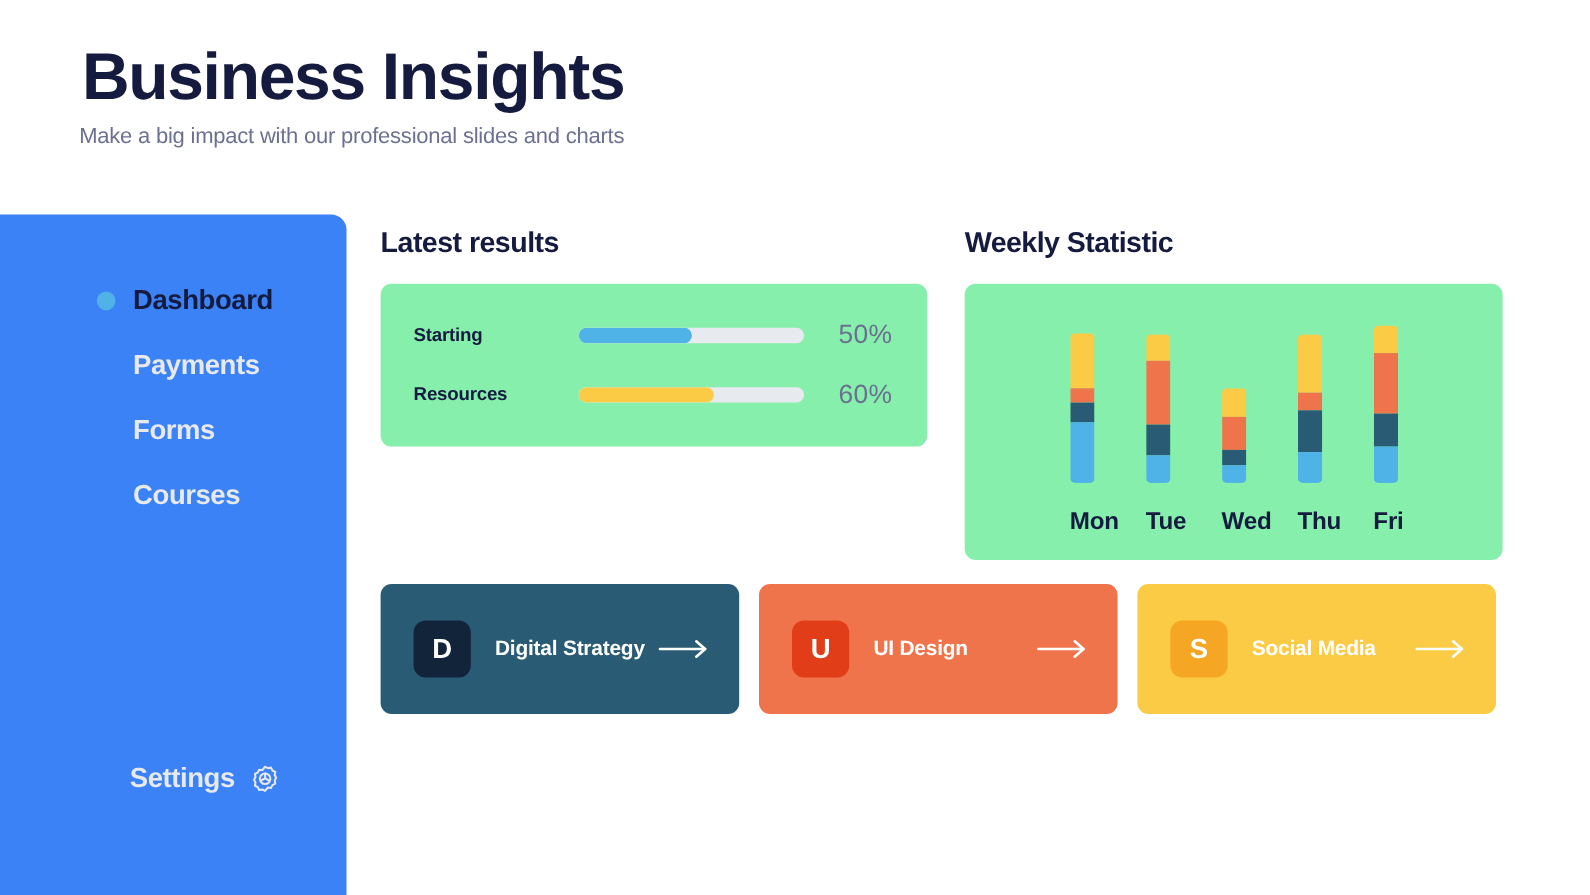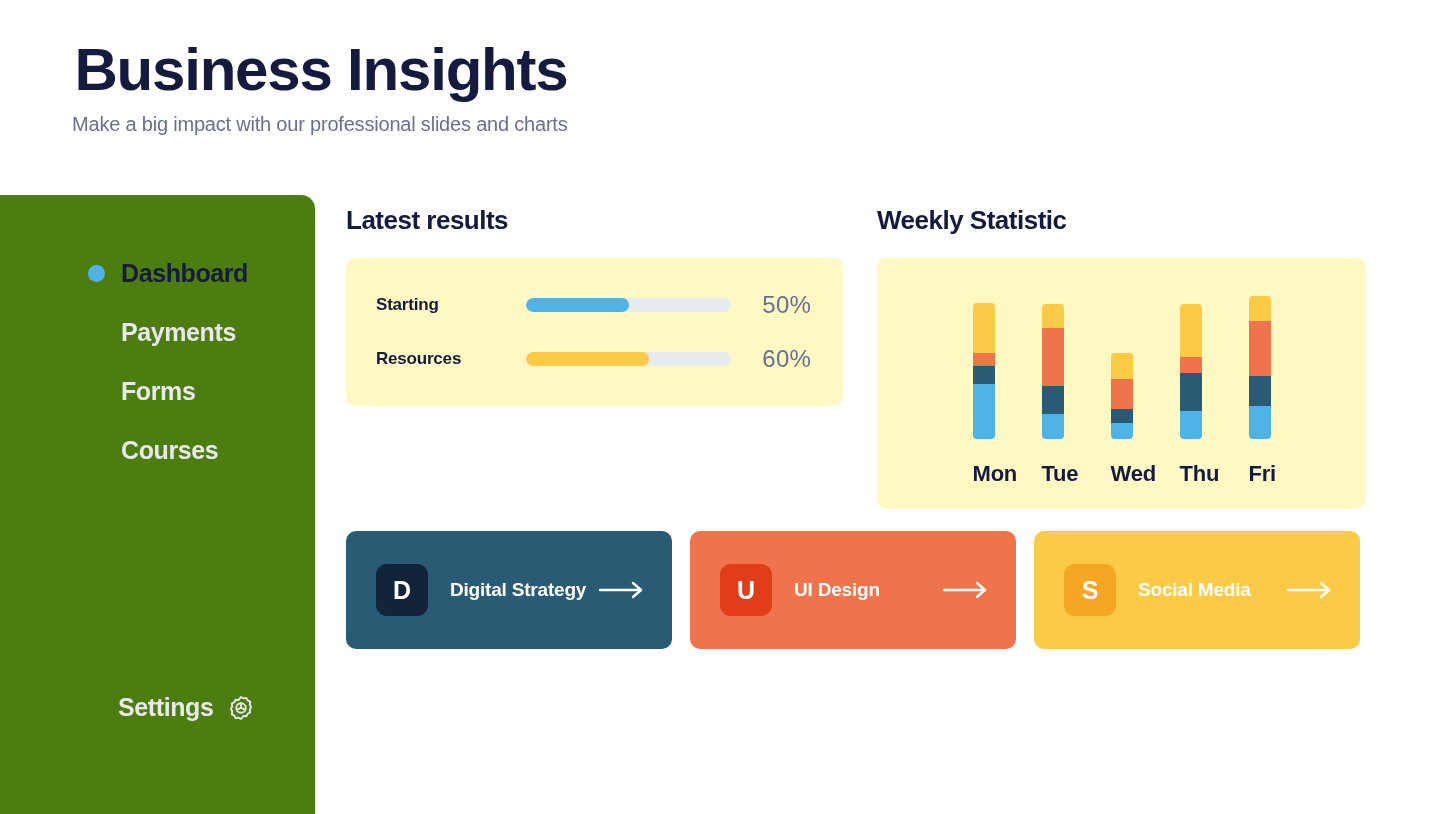--- a/index.html
+++ b/index.html
@@ -18,21 +18,21 @@
     letter-spacing:-1.2px; line-height:1.05;
   }
   .header-sub {
     margin-top: 12px;
     font-size: 20px; font-weight: 400; color:#6b7090; letter-spacing:-0.2px;
   }
 
   
   .sidebar {
     position:absolute; left:0; top:195px; width:315px; height:619px;
-    background:#4d7c0f; border-top-right-radius:14px;text-decoration:underline;
+    background:#3b82f6; border-top-right-radius:14px;text-decoration:underline;
   }
   .nav { position:absolute; left:88px; top:62px; width:220px; }
   .nav-item {
     display:flex; align-items:center; height:32px;
     margin-bottom:27px; cursor:pointer;
   }
   .nav-dot {
     width:17px; height:17px; border-radius:50%;
     background:#4fb3e8; margin-right:16px; flex:none;
   }
@@ -55,21 +55,21 @@
   .main { position:absolute; left:346px; top:205px; width:1020px; }
   .section-title {
     font-size:26px; font-weight:700; color:#151a3f; letter-spacing:-0.5px;
   }
 
   .row-top { display:flex; gap:34px; }
   .col-left { width:497px; }
   .col-right { width:496px; }
 
   .panel {
-    background:#fef9c3; border-radius:10px; margin-top:22px;
+    background:#86efac; border-radius:10px; margin-top:22px;
   }
 
   
   .panel-results { padding:30px 32px 30px 30px; }
   .prog-row { display:flex; align-items:center; height:34px; margin-bottom:20px; }
   .prog-row:last-child { margin-bottom:0;align-items:center; }
   .prog-label {
     width:150px; font-size:17px; font-weight:700; color:#151a3f;
     letter-spacing:-0.2px;
   }

